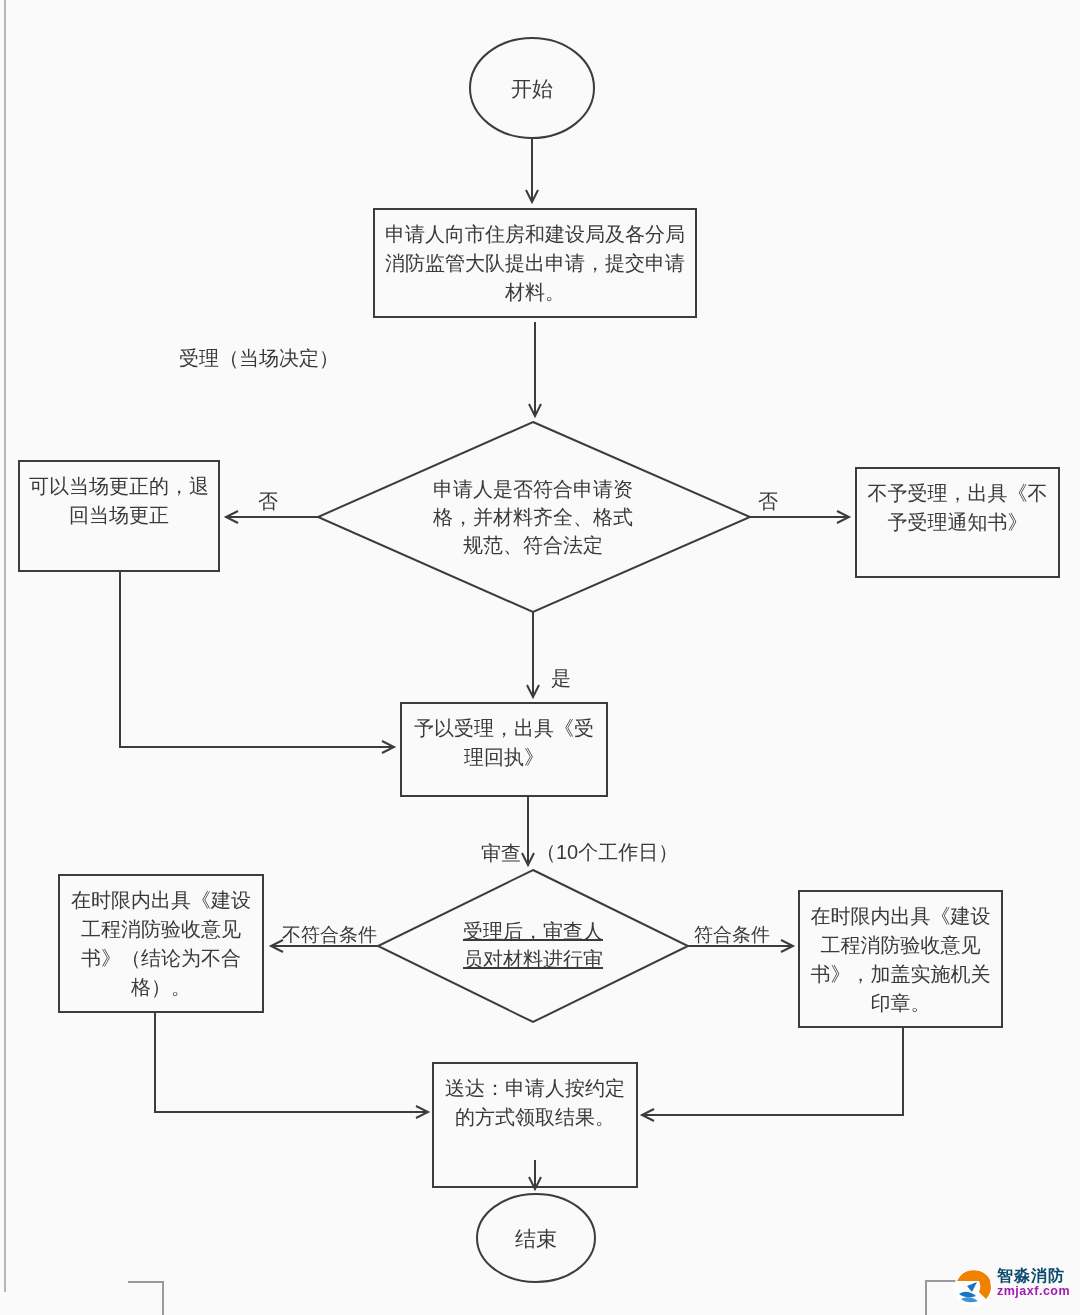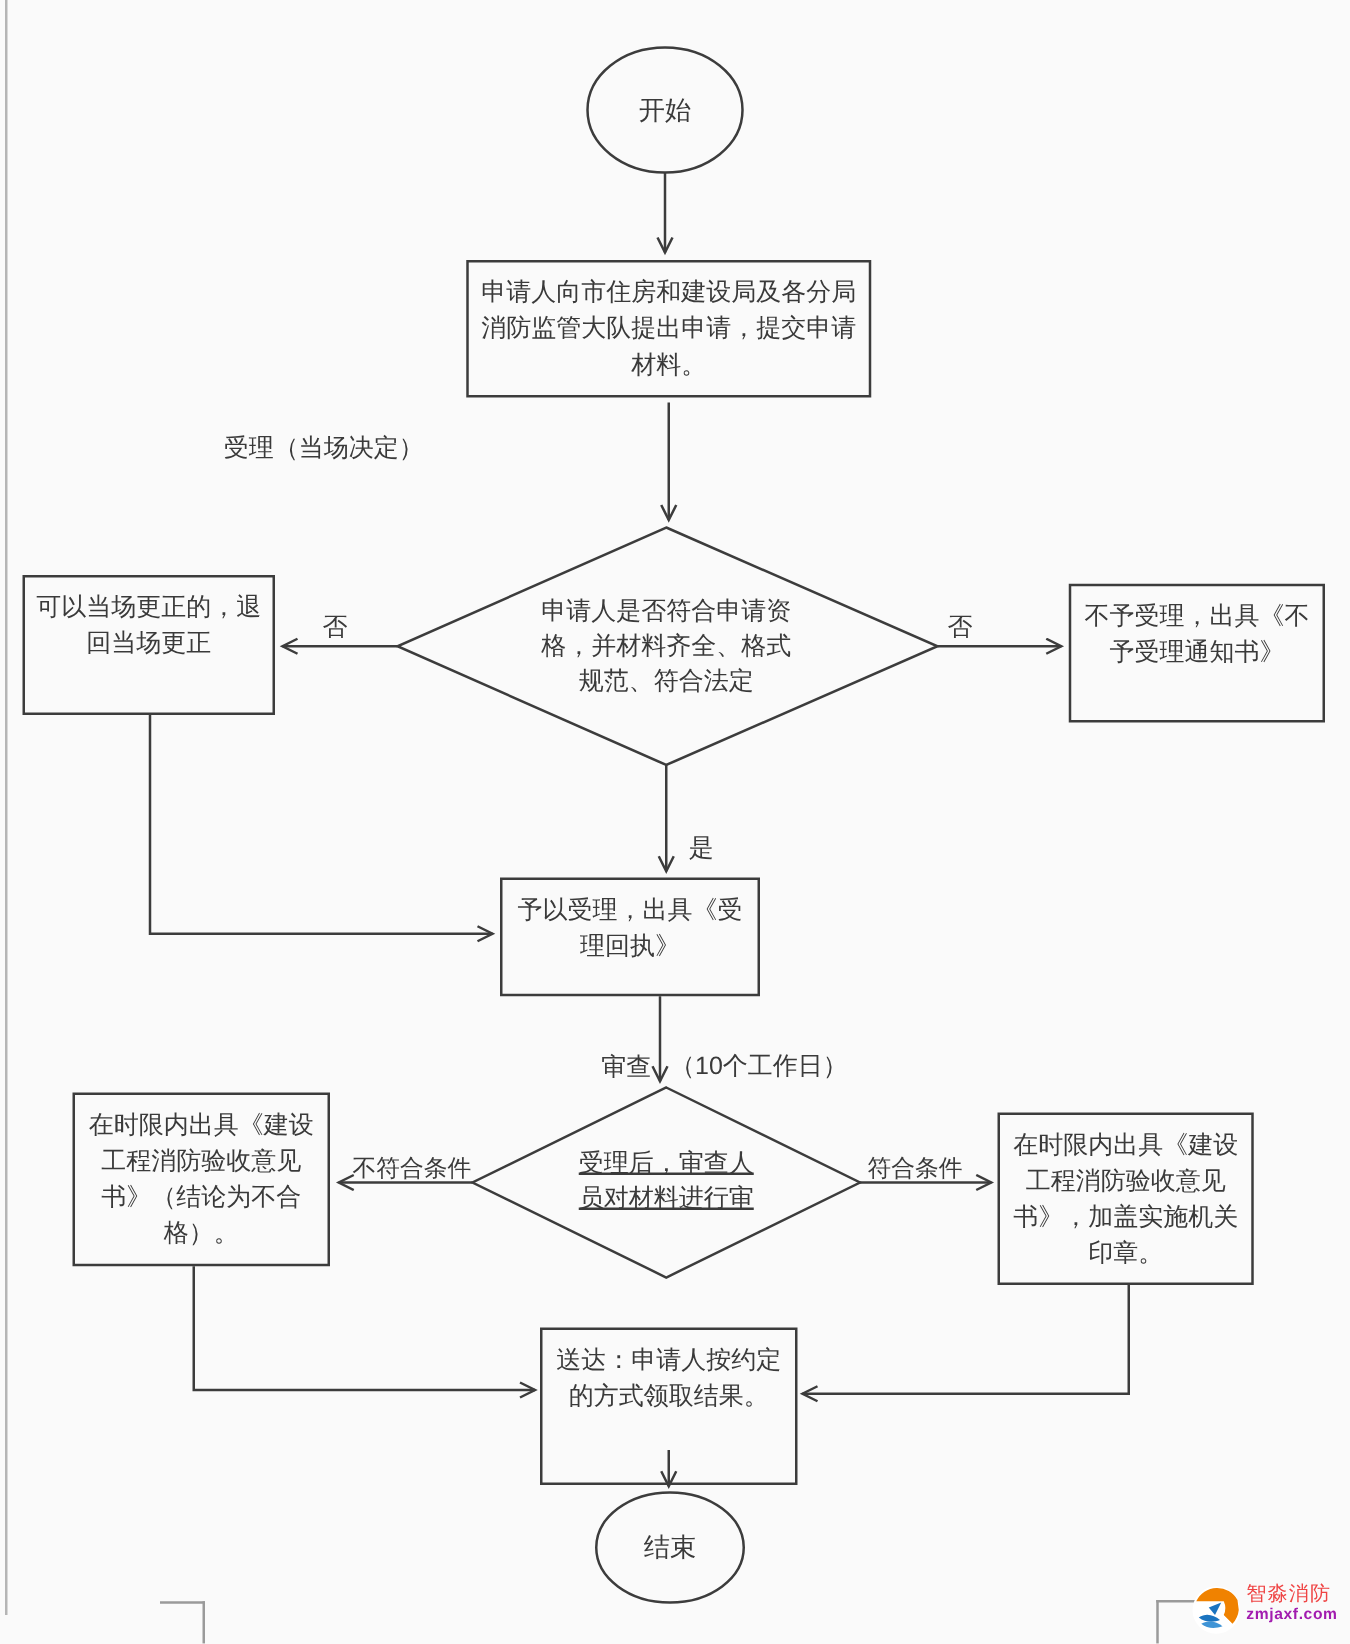--- a/index.html
+++ b/index.html
@@ -7,21 +7,21 @@
          font-family:"Liberation Sans",sans-serif;color:#3a3a3a;}
   svg.canvas{position:absolute;left:0;top:0;width:1080px;height:1315px;}
   .box{position:absolute;border:2px solid #3c3c3c;box-sizing:border-box;text-align:center;
        font-size:20px;line-height:1.45;color:#3a3a3a;padding:10px 9px 0;background:transparent;}
   .lbl{position:absolute;font-size:20px;color:#3a3a3a;white-space:nowrap;}
   .node-lbl{position:absolute;text-align:center;font-size:20px;line-height:1.4;color:#3a3a3a;}
   .edgeline{position:absolute;background:#9a9a9a;}
   .pageline{position:absolute;background:#b5b5b5;}
   .logo{position:absolute;left:953px;top:1268px;display:flex;align-items:flex-start;}
   .logo-text{margin-left:4px;line-height:1.05;}
-  .logo-cn{font-size:16px;font-weight:normal;color:#ef4444;letter-spacing:1px;}
+  .logo-cn{font-size:16px;font-weight:bold;color:#0c4a6e;letter-spacing:1px;}
   .logo-en{font-size:12.5px;font-weight:bold;color:#a21caf;letter-spacing:0.5px;}
 </style>
 </head>
 <body>
 
 <div class="stage">
 
   <svg class="canvas" viewBox="0 0 1080 1315" fill="none" stroke="#3c3c3c" stroke-width="2">
     <defs>
       <marker id="arw" markerUnits="userSpaceOnUse" markerWidth="22" markerHeight="22" refX="13" refY="7" orient="auto">

